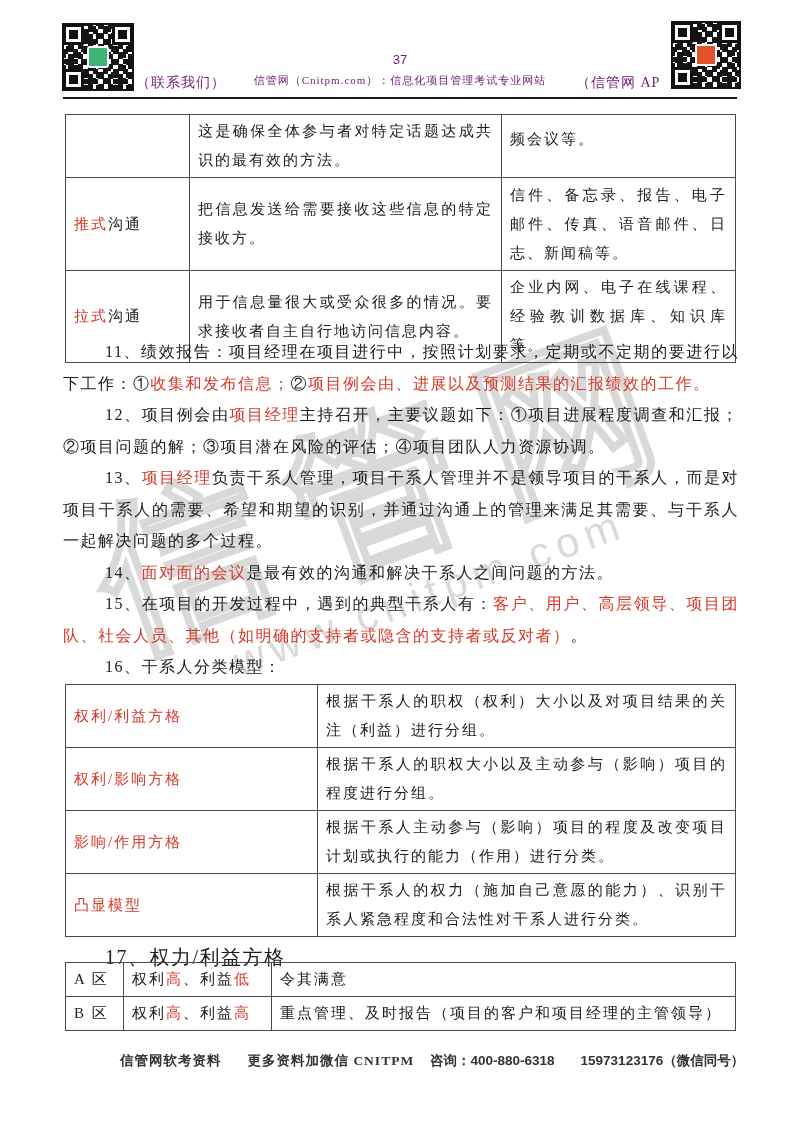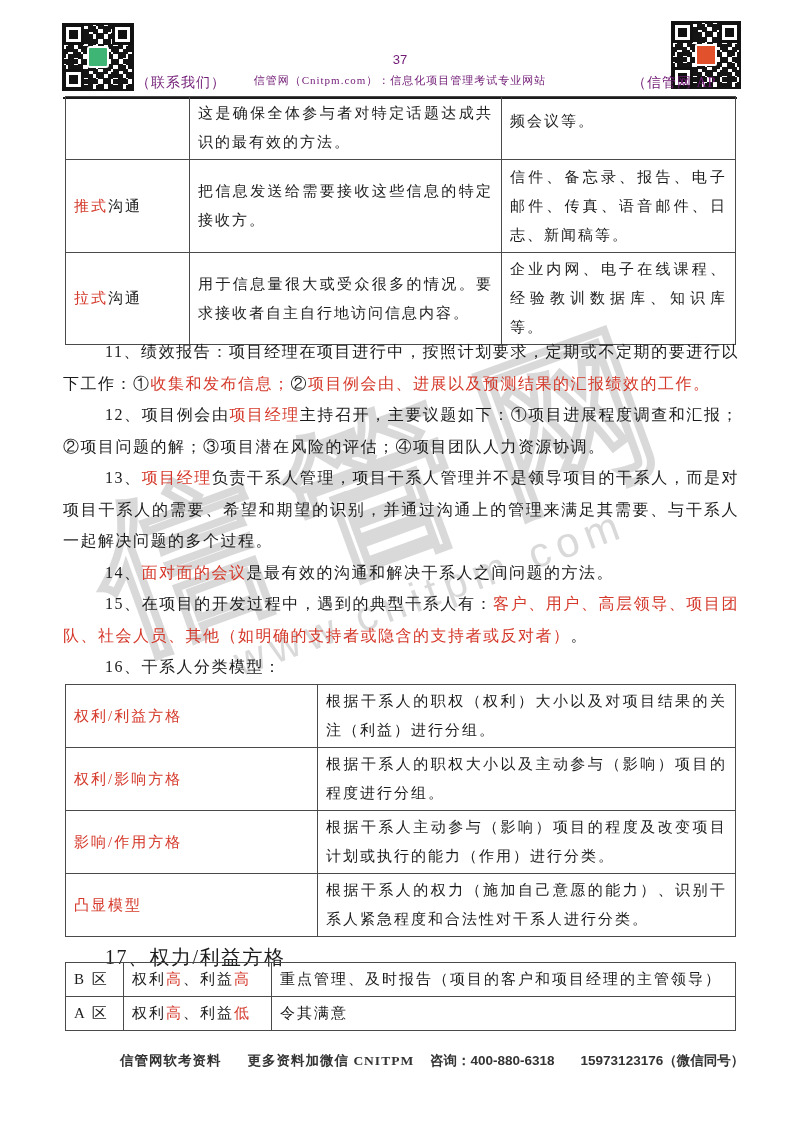--- a/index.html
+++ b/index.html
@@ -89,24 +89,24 @@
     <div class="qr" style="left:672px;top:22px;width:68px;height:66px;">
       <div class="finder tl"></div>
       <div class="finder tr"></div>
       <div class="finder bl"></div>
       <div class="qr-logo" style="background:#e0512c;border-radius:2px;"></div>
     </div>
 
     <div class="hdr-text" style="left:136px;top:74px;">（联系我们）</div>
     <div class="hdr-text hdr-center page-num" style="top:52px;">37</div>
     <div class="hdr-text hdr-center" style="top:73px;font-size:11px;">信管网（Cnitpm.com）：信息化项目管理考试专业网站</div>
-    <div class="hdr-text" style="left:632px;top:74px;">（信管网 AP</div>
+    <div class="hdr-text" style="left:576px;top:74px;">（信管网 AP</div>
     <div class="hdr-rule"></div>
 
-    <table class="doc-table" style="top:96px;">
+    <table class="doc-table" style="top:114px;">
       <colgroup>
           <col style="width:124px">
           <col style="width:312px">
           <col style="width:234px">
         </colgroup>
       <tbody>
           <tr style="height:62px;">
         <td class="cell-label"></td>
         <td class="cell-body">这是确保全体参与者对特定话题达成共识的最有效的方法。</td>
         <td class="cell-body" style="vertical-align:top;padding-top:10px;">频会议等。</td>
@@ -161,28 +161,28 @@
     <div class="sec-head" style="top:944px;">17、权力/利益方格</div>
 
     <table class="doc-table" style="top:962px;">
       <colgroup>
           <col style="width:58px">
           <col style="width:148px">
           <col style="width:464px">
         </colgroup>
       <tbody>
           <tr style="height:33px;">
+        <td class="cell-label">A 区</td>
+        <td class="cell-label"><span>权利</span><span class="red">高</span><span>、利益</span><span class="red">低</span></td>
+        <td class="cell-body" style="text-align:left;">令其满意</td>
+      </tr>
+      <tr style="height:33px;">
         <td class="cell-label">B 区</td>
         <td class="cell-label"><span>权利</span><span class="red">高</span><span>、利益</span><span class="red">高</span></td>
         <td class="cell-body" style="text-align:left;">重点管理、及时报告（项目的客户和项目经理的主管领导）</td>
-      </tr>
-      <tr style="height:33px;">
-        <td class="cell-label">A 区</td>
-        <td class="cell-label"><span>权利</span><span class="red">高</span><span>、利益</span><span class="red">低</span></td>
-        <td class="cell-body" style="text-align:left;">令其满意</td>
       </tr>
     </tbody>
       </table>
 
     <div class="footer">
       <span class="f-left">
         <span>信管网软考资料</span><span class="gap"></span><span>更多资料加微信 CNITPM</span>
       </span>
       <span class="f-right num">
         <span>咨询：400-880-6318</span><span class="gap"></span><span>15973123176（微信同号）</span>

